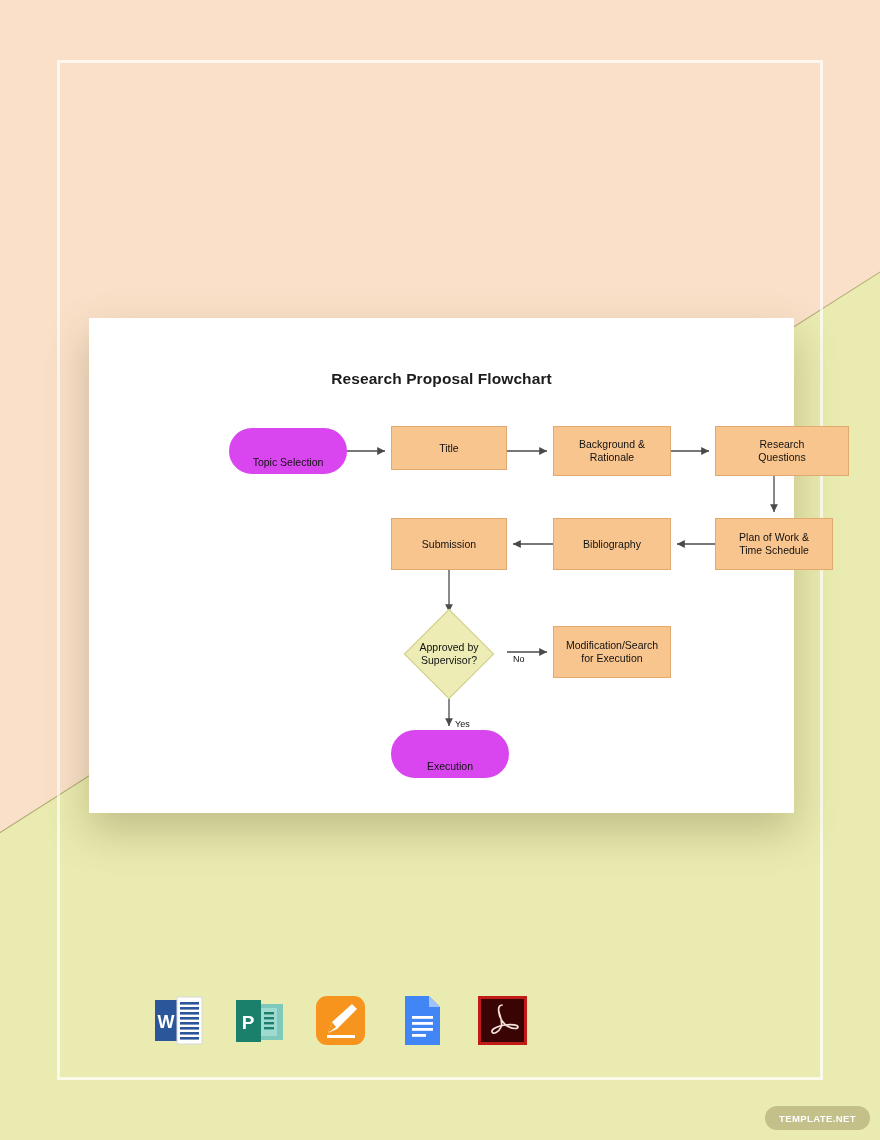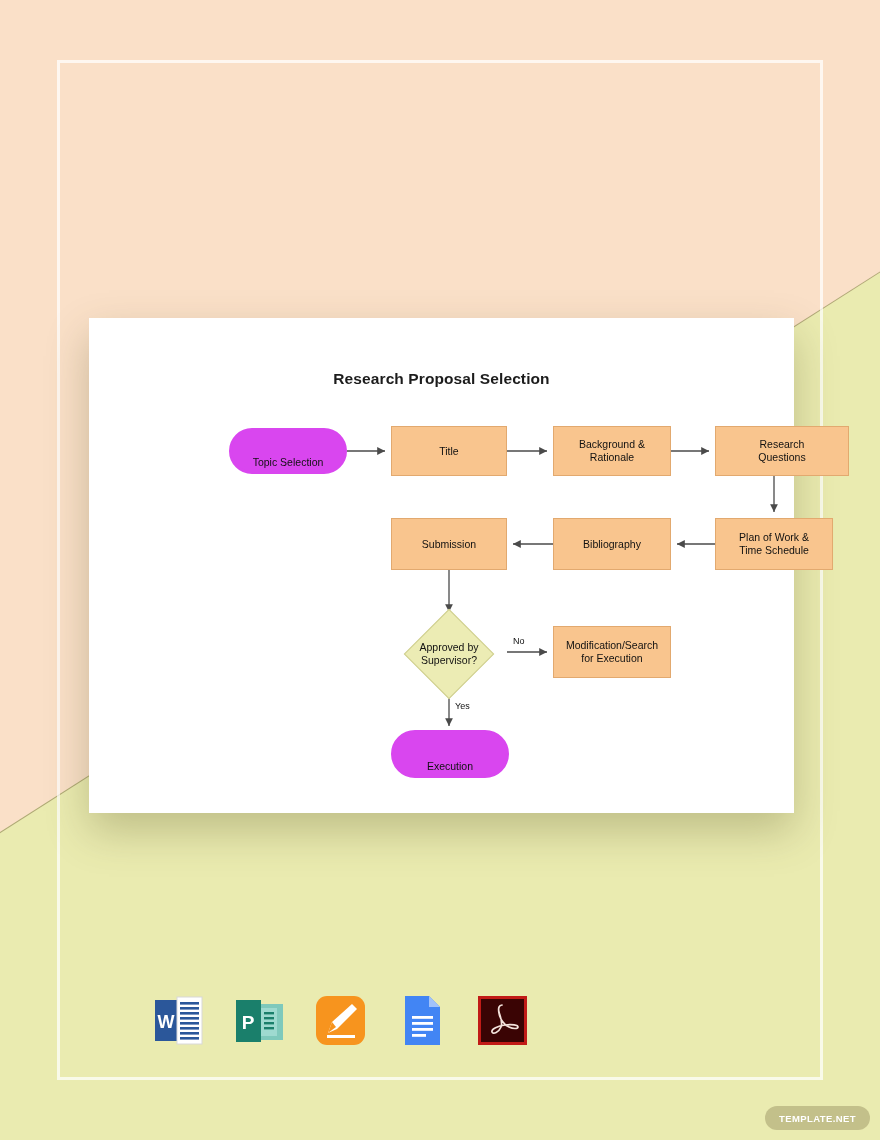--- a/index.html
+++ b/index.html
@@ -120,20 +120,21 @@
     justify-content: center;
     text-align: center;
     font-size: 10.5px;
     color: #111111;
     line-height: 1.22;
   }
   .edge-label {
     position: absolute;
     font-size: 9px;
     color: #111111;
+    margin-top: 18px;
   }
   #edges {
     position: absolute;
     left: 0; top: 0;
     width: 705px; height: 495px;
     pointer-events: none;
   }
 
   
   #icons {
@@ -174,21 +175,21 @@
 <body>
 
 <div id="page">
 
   <div id="bg-green"></div>
   <div id="bg-diagonal-stroke"></div>
   <div id="frame"></div>
 
   <div id="card">
 
-    <div id="doc-title">Research Proposal Selection</div>
+    <div id="doc-title">Research Proposal Flowchart</div>
 
     <div id="flow">
 
       <svg id="edges" viewBox="0 0 705 495">
         <defs>
           <marker id="ah" markerWidth="7" markerHeight="7" refX="6" refY="3" orient="auto">
             <path d="M0,0 L6,3 L0,6 z" fill="#4A4A4A"></path>
           </marker>
         </defs>
 
@@ -208,21 +209,21 @@
 
         <line x1="418" y1="334" x2="458" y2="334" stroke="#4A4A4A" stroke-width="1.3" marker-end="url(#ah)"></line>
 
         <line x1="360" y1="376" x2="360" y2="408" stroke="#4A4A4A" stroke-width="1.3" marker-end="url(#ah)"></line>
       </svg>
 
       <div class="node term" style="left:140px; top:110px; width:118px; height:46px;">
         <span>Topic Selection</span>
       </div>
 
-      <div class="node proc" style="left:302px; top:108px; width:116px; height:50px;">
+      <div class="node proc" style="left:302px; top:108px; width:116px; height:44px;">
         <span>Title</span>
       </div>
 
       <div class="node proc" style="left:464px; top:108px; width:118px; height:50px;">
         <span>
           <span>Background &amp;</span><br>
           <span>Rationale</span>
         </span>
       </div>
 

